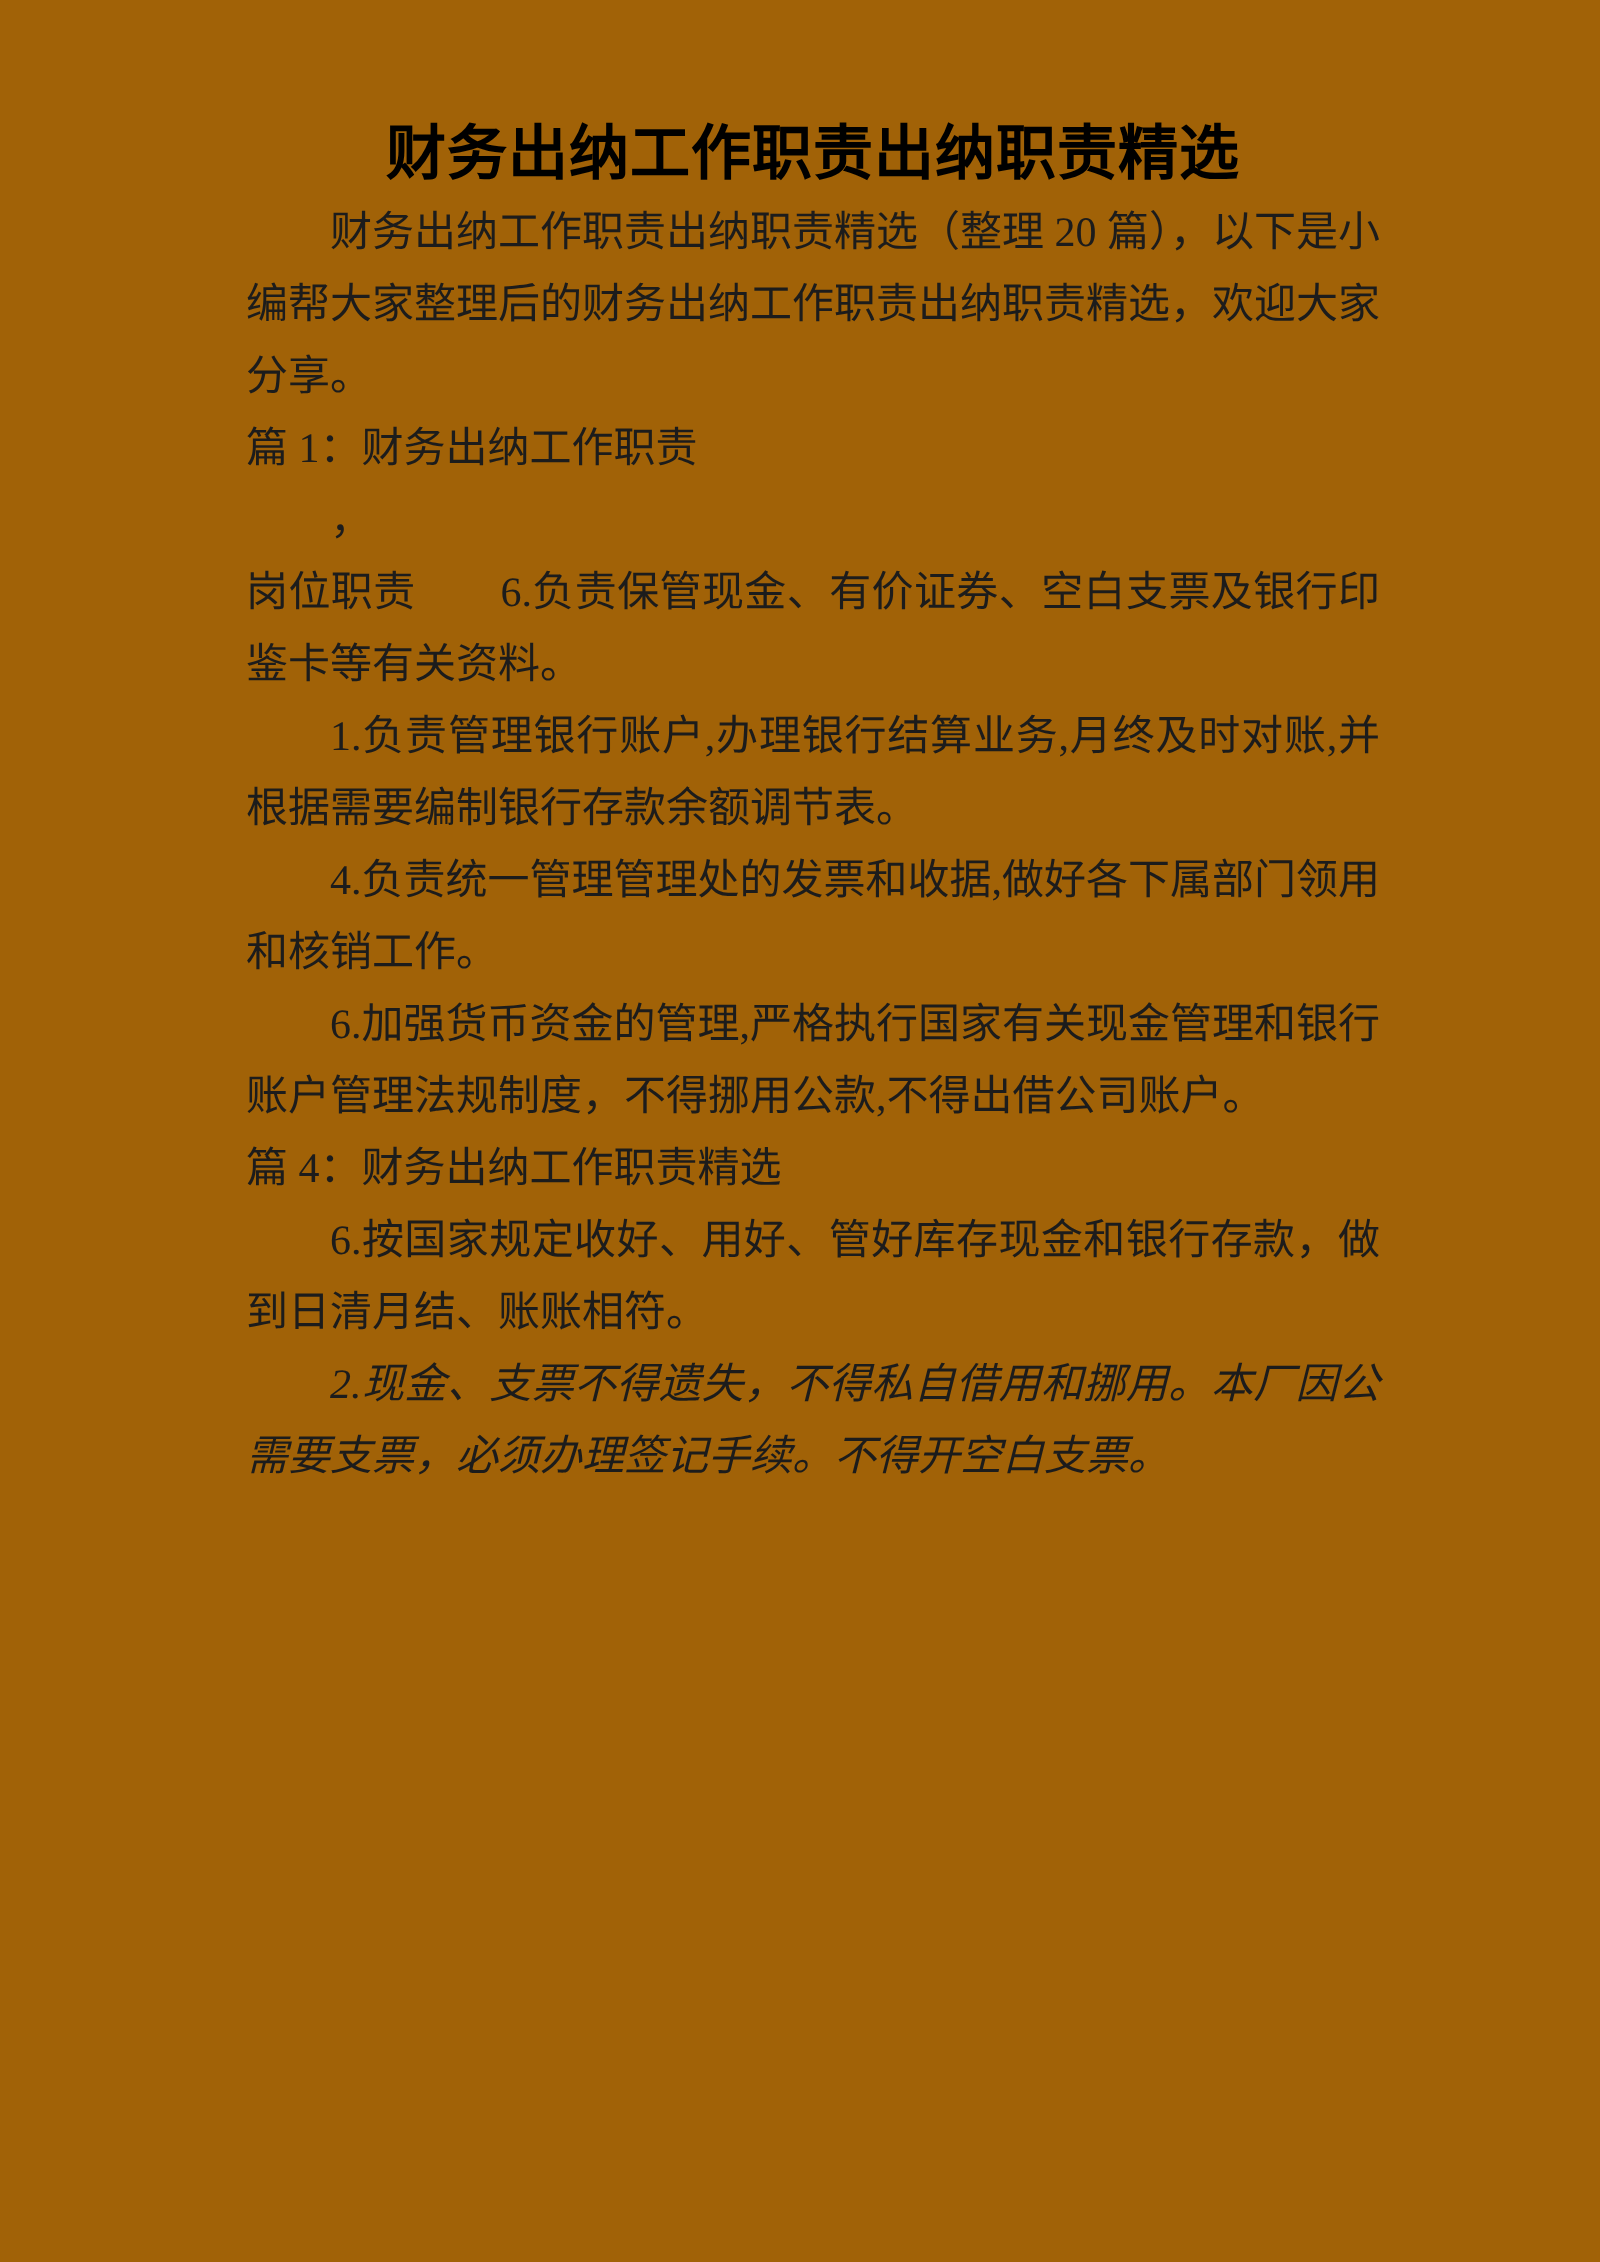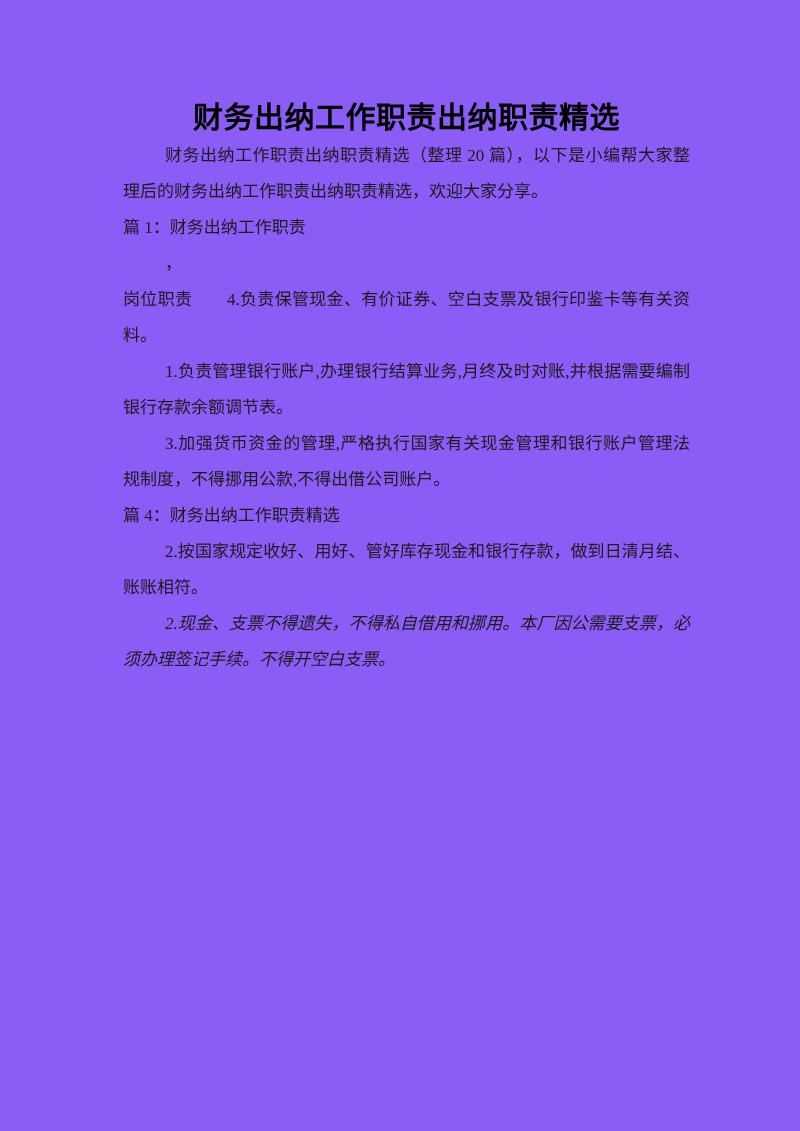--- a/index.html
+++ b/index.html
@@ -11,35 +11,35 @@
     width: 800px;
     height: 1131px;
     overflow: hidden;
     font-family: "Liberation Serif", "DejaVu Serif", serif;
     color: #1c1c1c;
   }
   .page {
     box-sizing: border-box;
     width: 800px;
     height: 1131px;
-    background: #8b5cf6;
-    padding: 98px 110px 0 123px; 
+    background: #a16207;
+    padding: 58px 110px 0 123px; 
   }
   .doc-title {
     margin: 0;
     font-size: 30px;
     line-height: 40px;
     font-weight: bold;
     text-align: center;
     color: #000000;
     letter-spacing: 0.5px;
   }
   .body-text p {
     margin: 0;
-    font-size: 17px;
+    font-size: 21px;
     line-height: 36px;
     text-align: justify;
     word-break: break-all;
     color: #1c1c1c;
   }
   .indent { text-indent: 42px; }         
   .p-intro   { margin-top: 49px; }
   .sec1-head { margin-top: 44px; }
   .p-comma   { margin-top: 8px; }
   .p-post    { margin-top: 0; }
@@ -59,28 +59,29 @@
   <h1 class="doc-title">财务出纳工作职责出纳职责精选</h1>
 
   <div class="body-text">
 
     <p class="indent p-intro">财务出纳工作职责出纳职责精选（整理 20 篇），以下是小编帮大家整理后的财务出纳工作职责出纳职责精选，欢迎大家分享。</p>
 
     <p class="sec1-head">篇 1：财务出纳工作职责</p>
 
     <p class="indent p-comma">，</p>
 
-    <p class="p-post">岗位职责　　4.负责保管现金、有价证券、空白支票及银行印鉴卡等有关资料。</p>
+    <p class="p-post">岗位职责　　6.负责保管现金、有价证券、空白支票及银行印鉴卡等有关资料。</p>
 
     <p class="indent p-13">1.负责管理银行账户,办理银行结算业务,月终及时对账,并根据需要编制银行存款余额调节表。</p>
 
+    <p class="indent p-14">4.负责统一管理管理处的发票和收据,做好各下属部门领用和核销工作。</p>
 
-    <p class="indent p-15">3.加强货币资金的管理,严格执行国家有关现金管理和银行账户管理法规制度，不得挪用公款,不得出借公司账户。</p>
+    <p class="indent p-15">6.加强货币资金的管理,严格执行国家有关现金管理和银行账户管理法规制度，不得挪用公款,不得出借公司账户。</p>
 
     <p class="sec2-head">篇 4：财务出纳工作职责精选</p>
 
-    <p class="indent p-21">2.按国家规定收好、用好、管好库存现金和银行存款，做到日清月结、账账相符。</p>
+    <p class="indent p-21">6.按国家规定收好、用好、管好库存现金和银行存款，做到日清月结、账账相符。</p>
 
     <p class="indent p-22">2.现金、支票不得遗失，不得私自借用和挪用。本厂因公需要支票，必须办理签记手续。不得开空白支票。</p>
 
 
   </div>
 </div>
 
 </body></html>

